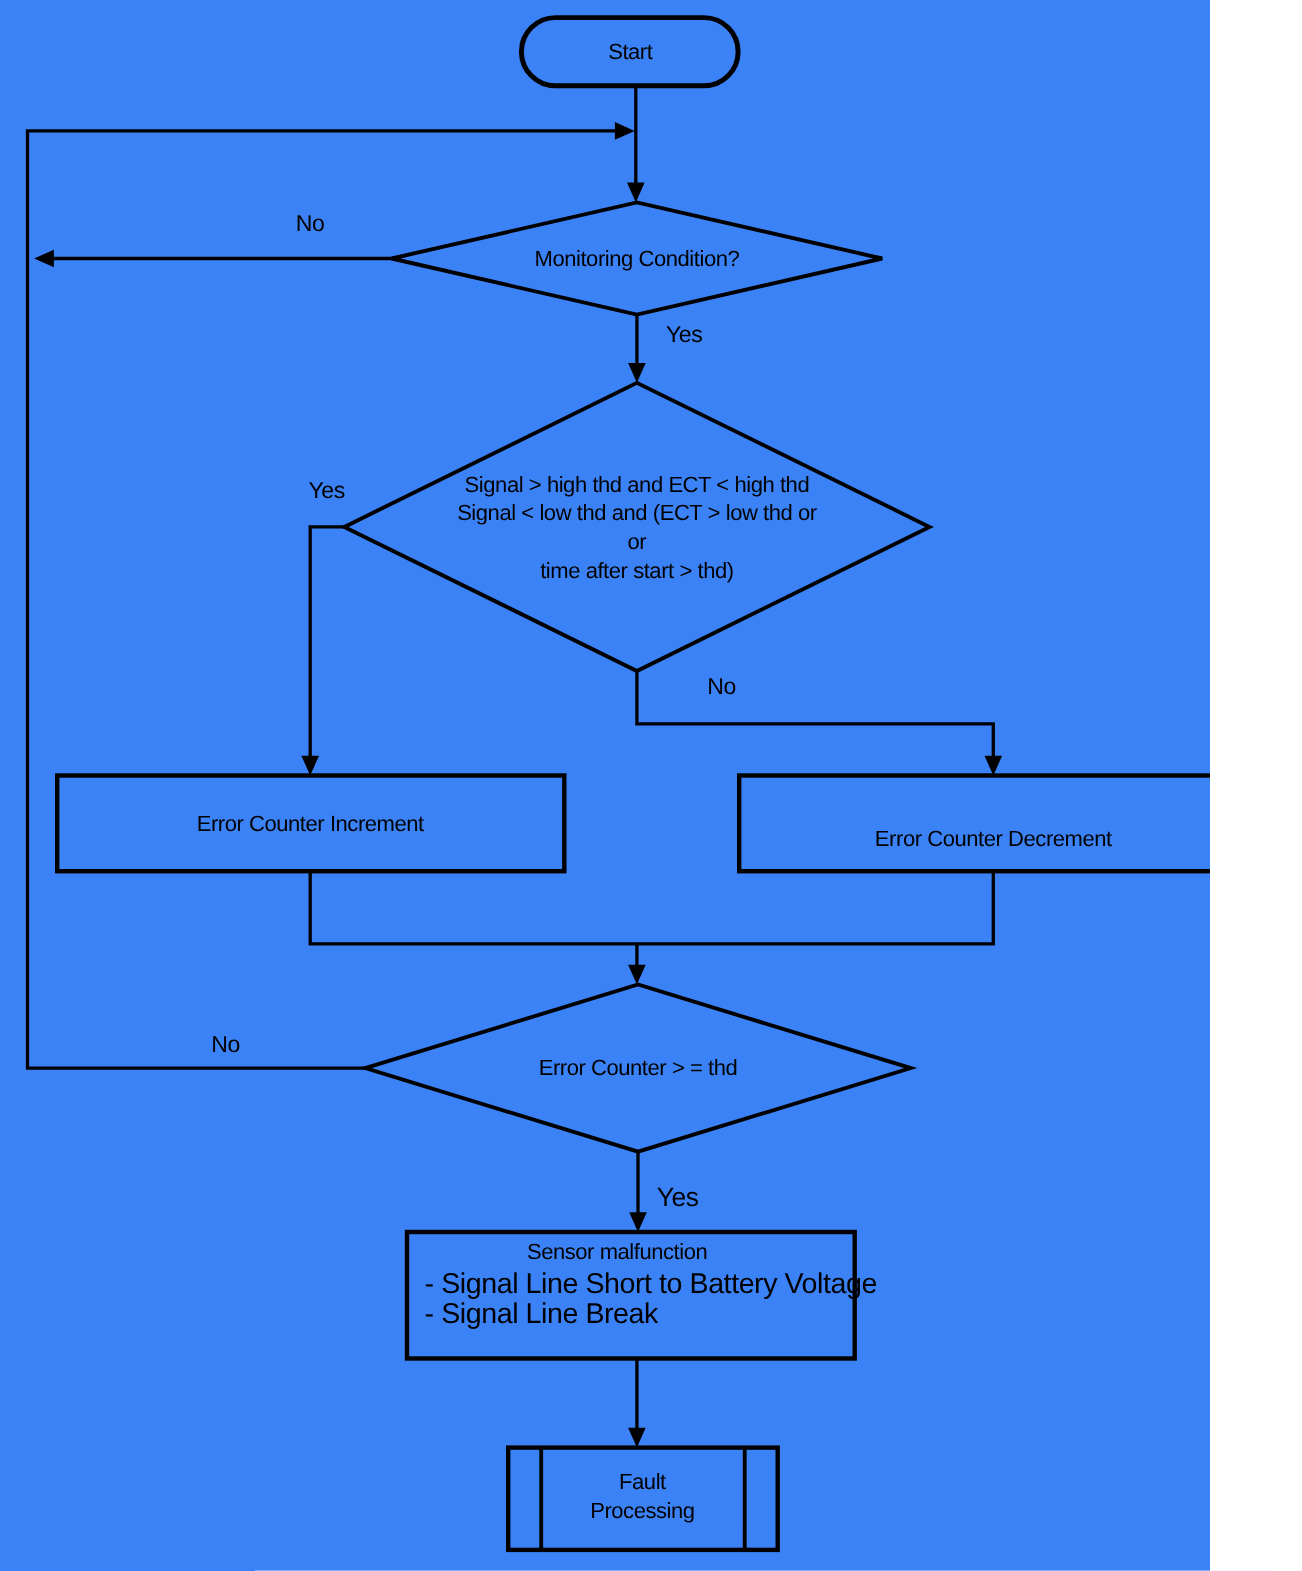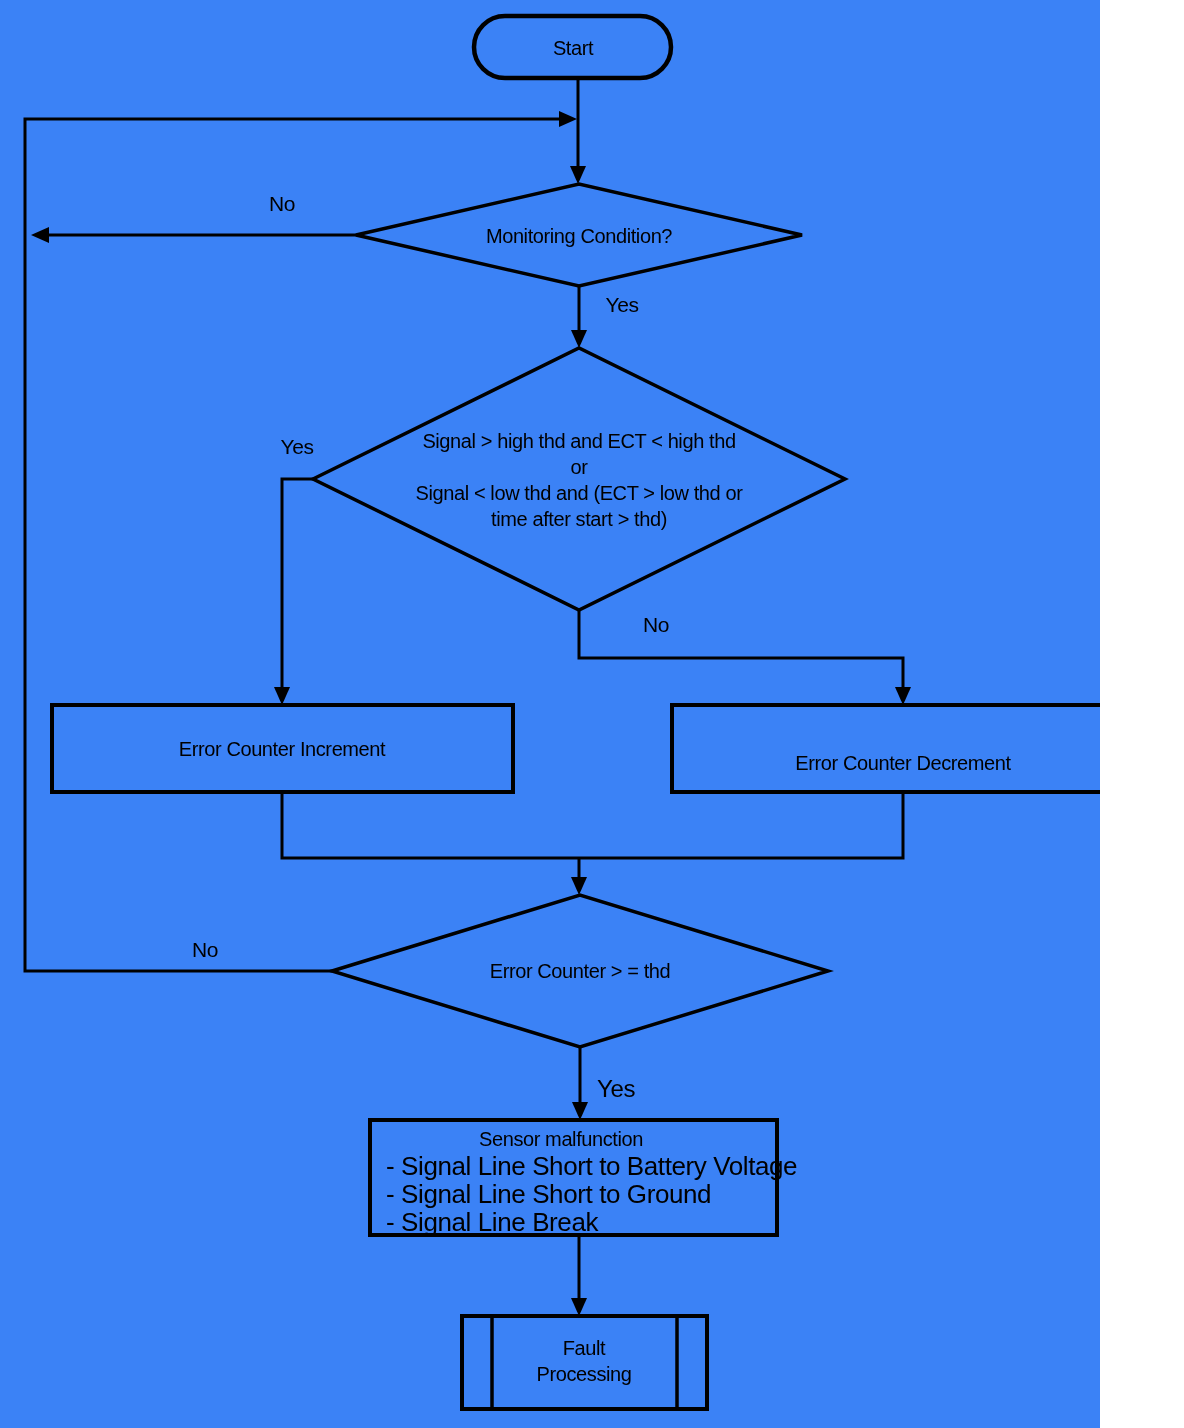--- a/index.html
+++ b/index.html
@@ -100,36 +100,35 @@
     <line x1="492" y1="1316" x2="492" y2="1409" stroke="#000" stroke-width="3.5"></line>
     <line x1="677" y1="1316" x2="677" y2="1409" stroke="#000" stroke-width="3.5"></line>
   </svg>
 
   <div class="txt" style="left:573px; top:48px;">Start</div>
 
   <div class="txt" style="left:579px; top:236px;">Monitoring Condition?</div>
 
   <div class="txt" style="left:579px; top:480px;">
     <div>Signal &gt; high thd and ECT &lt; high thd</div>
+    <div>Signal &lt; low thd and (ECT &gt; low thd or</div>
     <div>or</div>
-    <div>Signal &lt; low thd and (ECT &gt; low thd or</div>
     <div>time after start &gt; thd)</div>
   </div>
 
   <div class="txt" style="left:282px; top:749px;">Error Counter Increment</div>
 
   <div class="txt" style="left:903px; top:749px;margin-top:14px;">Error Counter Decrement</div>
 
   <div class="txt" style="left:580px; top:971px;">Error Counter &gt; = thd</div>
 
   <div class="txt" style="left:561px; top:1139px;">Sensor malfunction</div>
 
   <div class="bullets" style="left:386px; top:1152px;">
     <div>- Signal Line Short to Battery Voltage</div>
-    <div>- Signal Line Short to Ground</div>
     <div>- Signal Line Break</div>
   </div>
 
   <div class="txt" style="left:584px; top:1361px;">
     <div>Fault</div>
     <div>Processing</div>
   </div>
 
   <div class="txt edge-label" style="left:282px; top:204px;">No</div>
 

